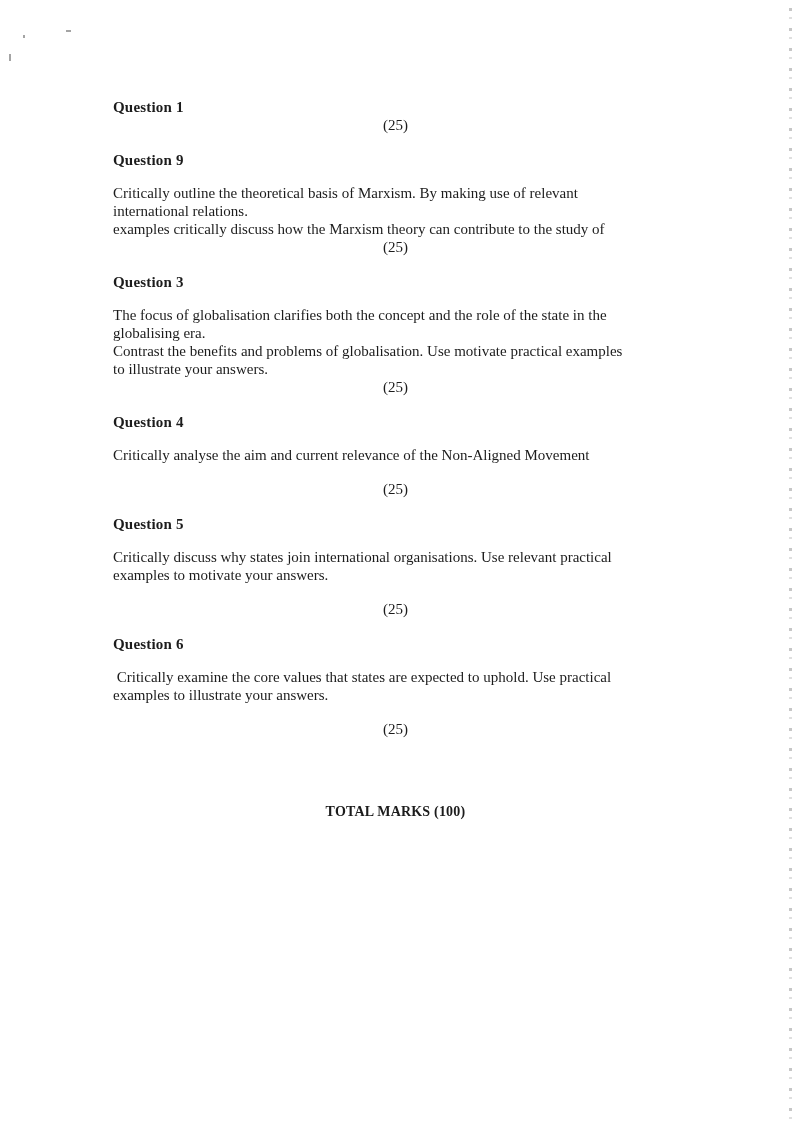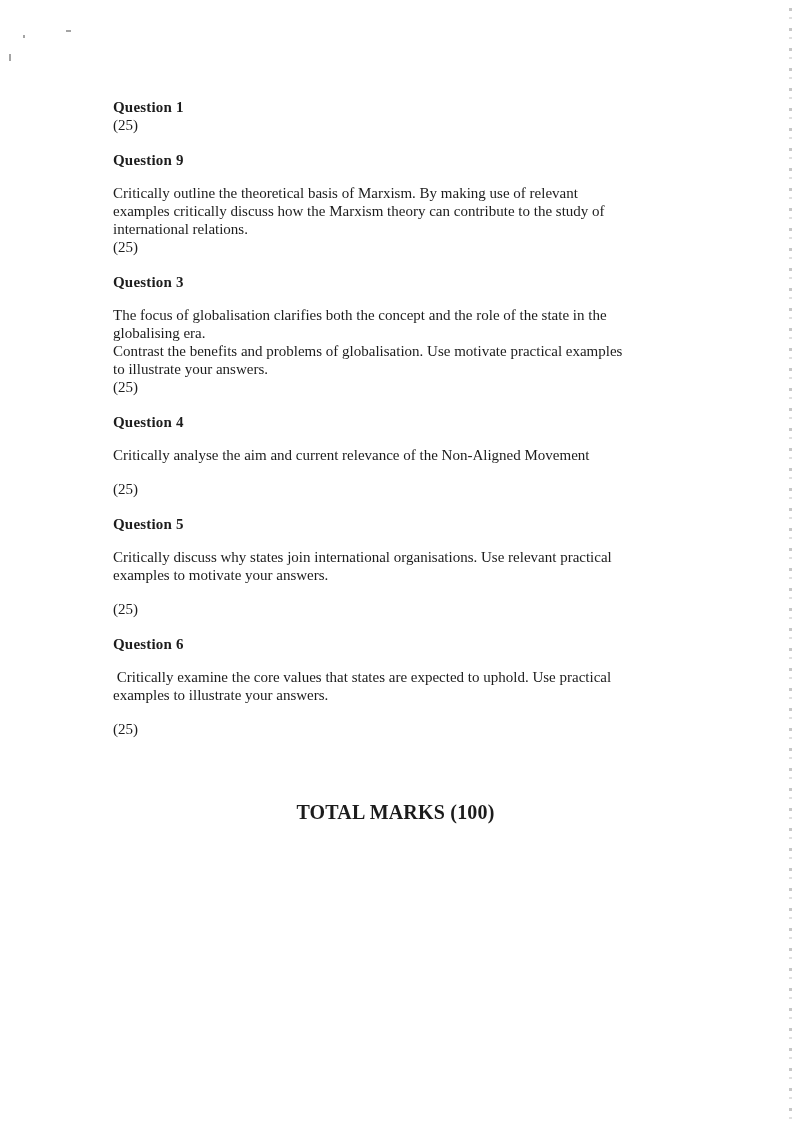--- a/index.html
+++ b/index.html
@@ -27,29 +27,29 @@
   .question { margin-bottom: 17px; display: block; }
   .question.q5 { margin-top: 8px; }
   .q-heading {
     font-size: 15px;
     font-weight: bold;
     line-height: 18px;
     letter-spacing: 0.2px;
   }
   .q-body { margin-top: 15px; }
   .q-line { white-space: pre; line-height: 18px; }
-  .q-marks { text-align: left; line-height: 18px; }
+  .q-marks { text-align: center; line-height: 18px; }
   .question.q4 .q-marks,
   .question.q5 .q-marks,
   .question.q6 .q-marks { margin-top: 16px; }
   .total {
     margin-top: 48px;
     text-align: center;
     font-weight: bold;
-    font-size: 20px;
+    font-size: 14px;
     line-height: 18px;
     letter-spacing: 0.2px;
   }
   
   .edge-artifacts {
     position: absolute;
     top: 8px;
     bottom: 4px;
     right: 2px;
     width: 3px;
@@ -79,22 +79,22 @@
     <div id="questions-container">
   <section class="question q1">
     <h2 class="q-heading">Question 1</h2>
     <div class="q-marks">(25)</div>
   </section>
 
   <section class="question q2">
     <h2 class="q-heading">Question 9</h2>
     <div class="q-body">
             <div class="q-line">Critically outline the theoretical basis of Marxism. By making use of relevant</div>
+            <div class="q-line">international relations.</div>
             <div class="q-line">examples critically discuss how the Marxism theory can contribute to the study of</div>
-            <div class="q-line">international relations.</div>
           </div>
     <div class="q-marks">(25)</div>
   </section>
 
   <section class="question q3">
     <h2 class="q-heading">Question 3</h2>
     <div class="q-body">
             <div class="q-line">The focus of globalisation clarifies both the concept and the role of the state in the</div>
             <div class="q-line">globalising era.</div>
             <div class="q-line">Contrast the benefits and problems of globalisation. Use motivate practical examples</div>

